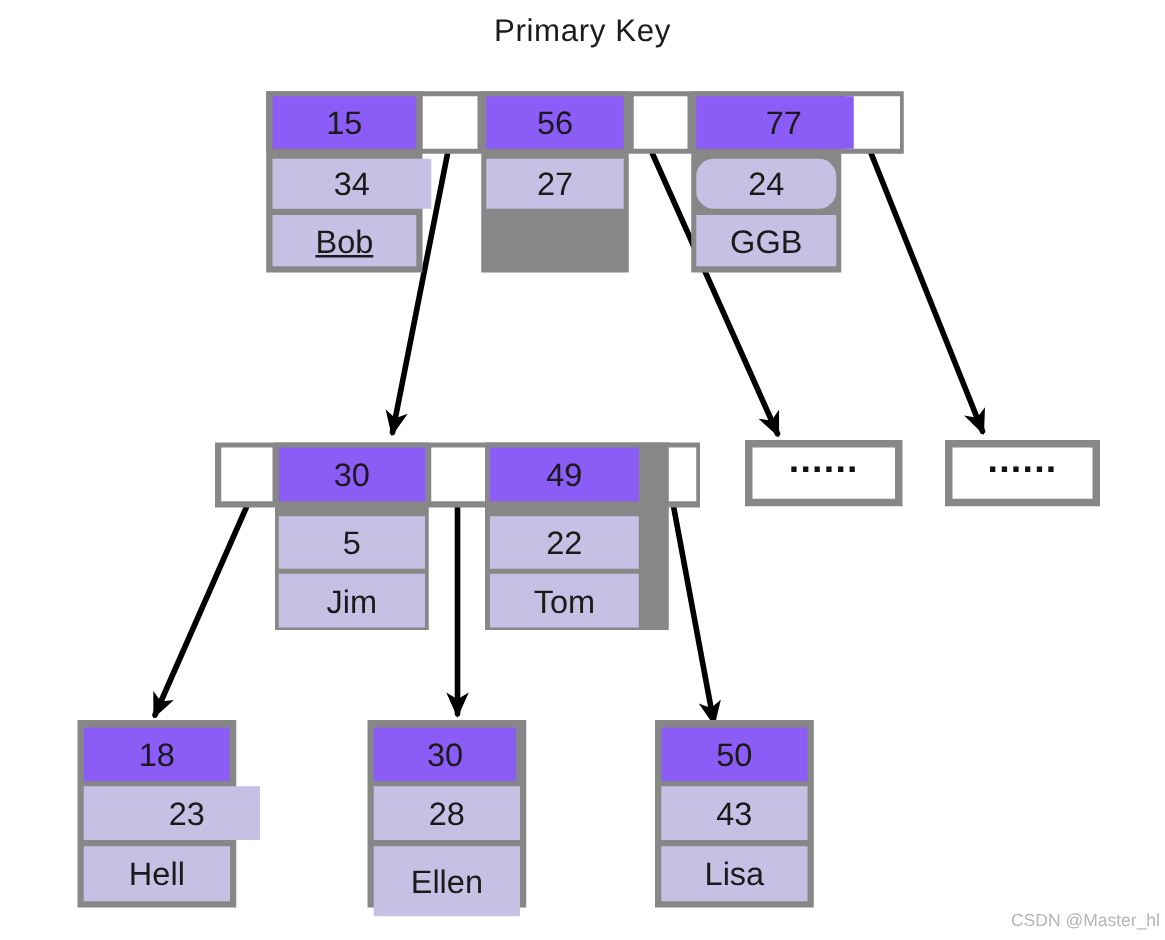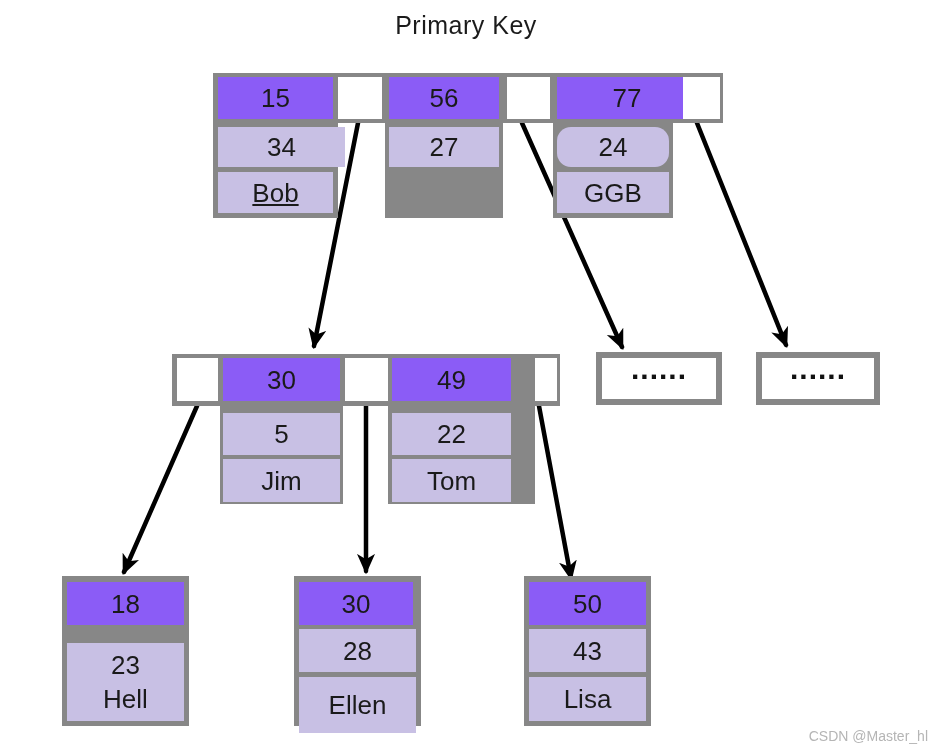--- a/index.html
+++ b/index.html
@@ -101,21 +101,21 @@
   </div>
 
   <div class="node-frame" style="left:756px;top:352px;width:124px;height:53px;">
     <div class="dots-inner">
       <span class="dots-text">......</span>
     </div>
   </div>
 
   <div class="node-frame" style="left:62px;top:576px;width:127px;height:150px;">
     <div class="cell key" style="left:5px;top:6px;width:117px;height:43px;">18</div>
-    <div class="cell rec" style="left:5px;top:67px;width:117px;height:43px;">23</div>
+    <div class="cell rec" style="left:5px;top:53px;width:117px;height:43px;padding-left:24px;">23</div>
     <div class="cell rec" style="left:5px;top:101px;width:117px;height:44px;">Hell</div>
   </div>
 
   <div class="node-frame" style="left:294px;top:576px;width:127px;height:150px;">
     <div class="cell key" style="left:5px;top:6px;width:114px;height:43px;">30</div>
     <div class="cell rec" style="left:5px;top:53px;width:117px;height:43px;">28</div>
     <div class="cell rec" style="left:5px;top:101px;width:117px;height:56px;">Ellen</div>
   </div>
 
   <div class="node-frame" style="left:524px;top:576px;width:127px;height:150px;">

